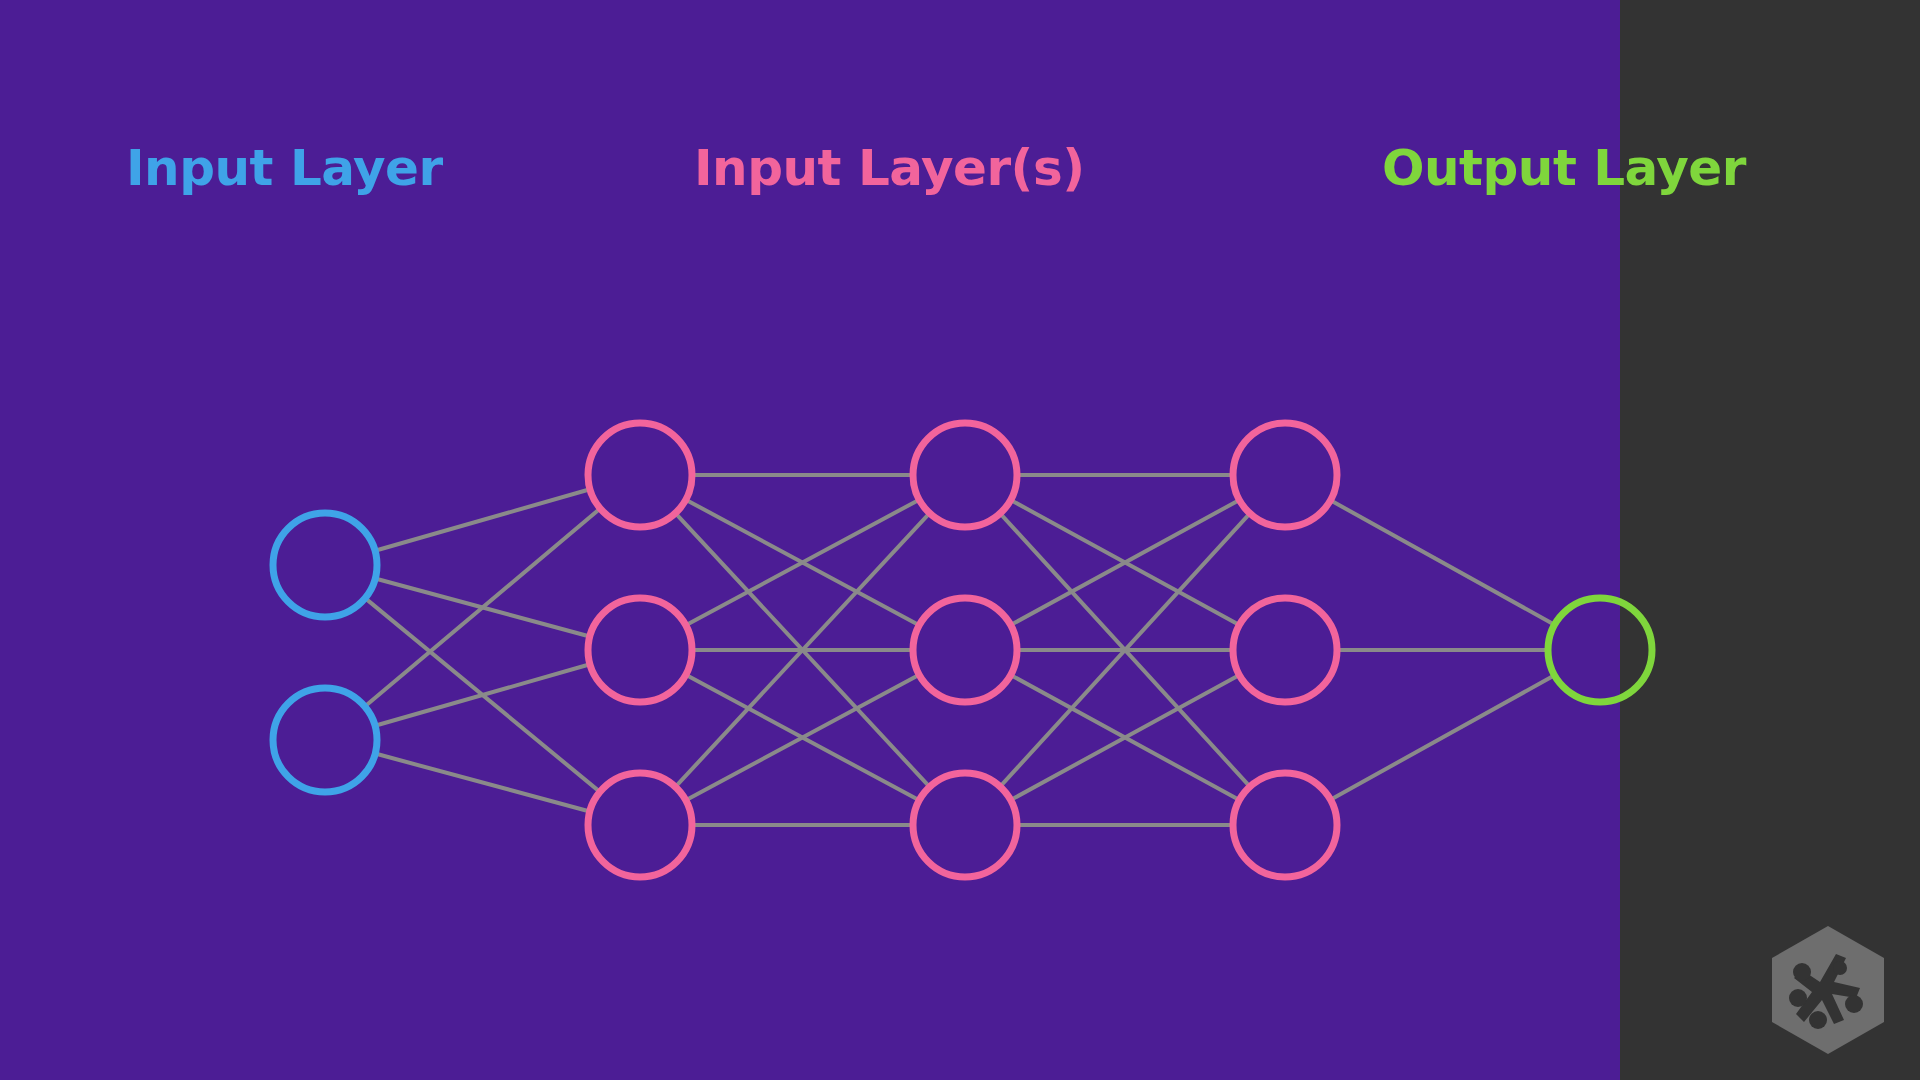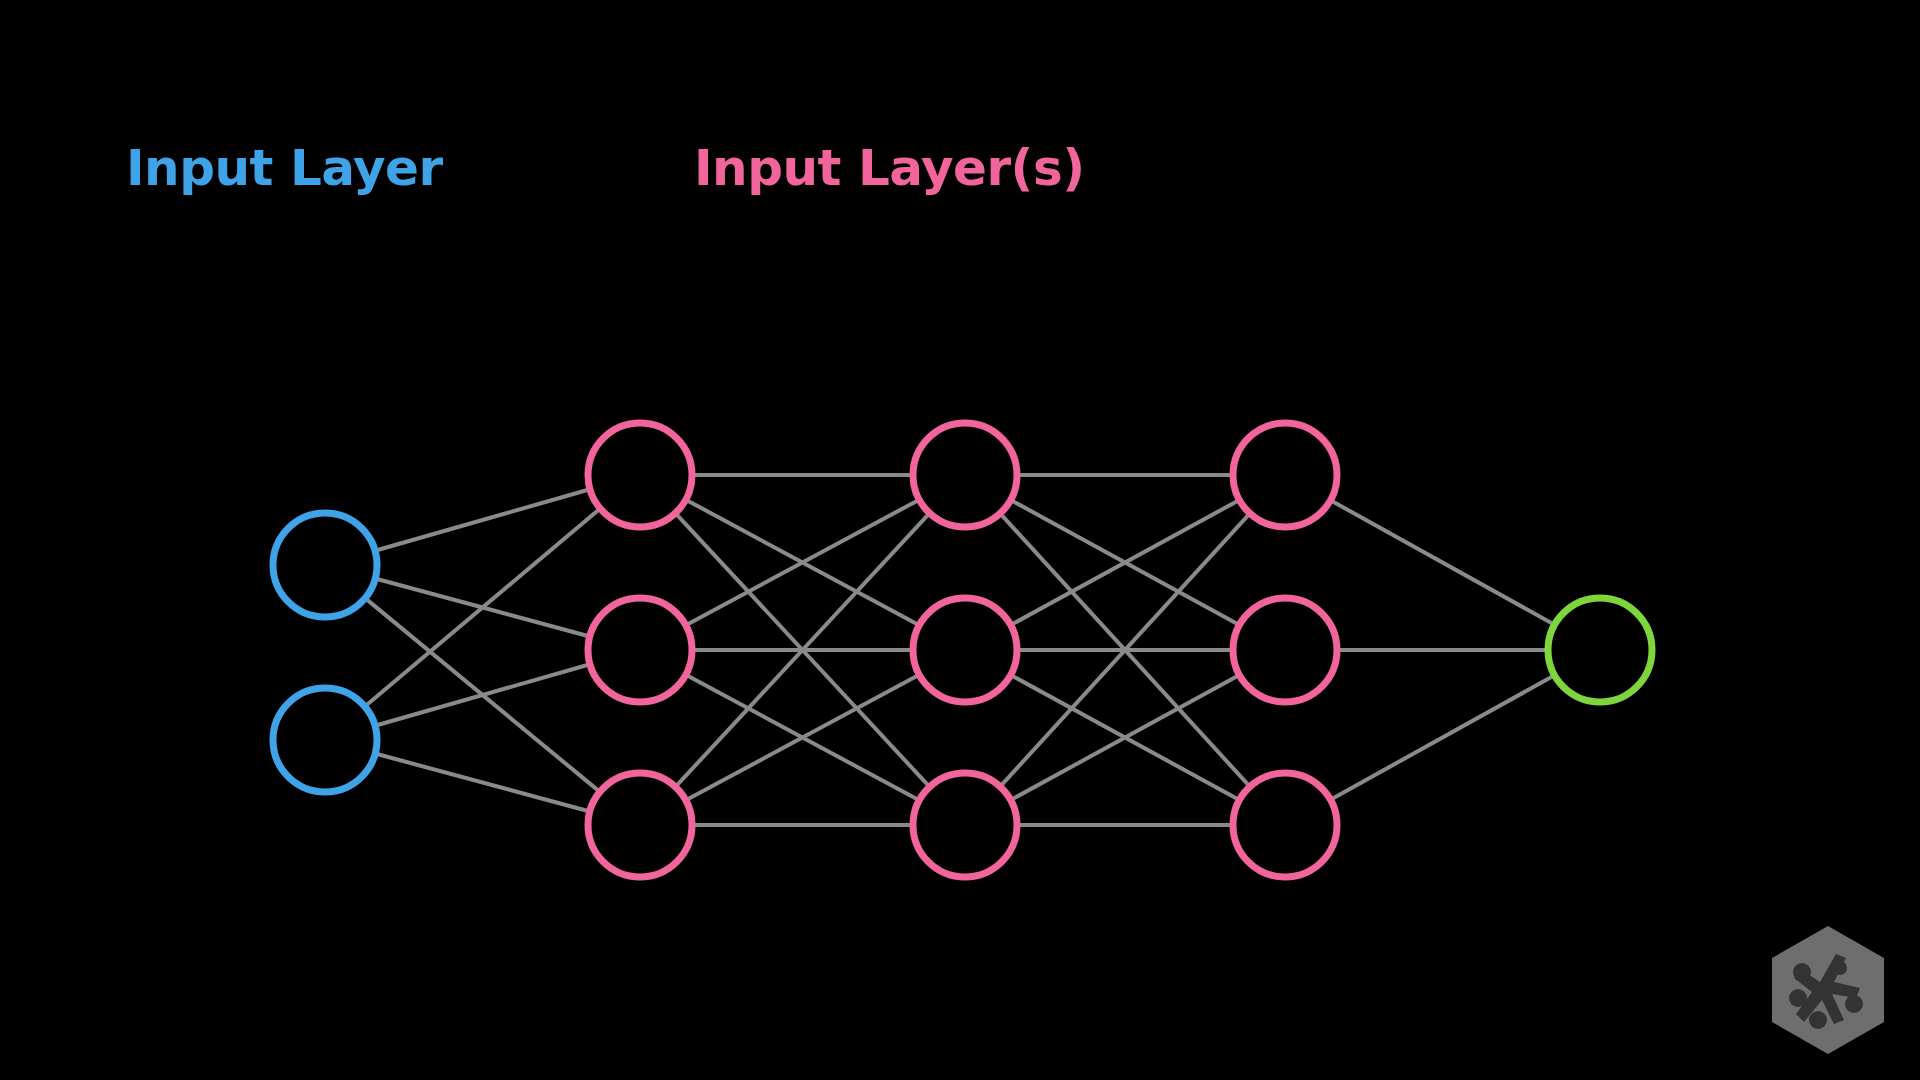--- a/index.html
+++ b/index.html
@@ -10,23 +10,23 @@
   body {
     width: 1920px;
     height: 1080px;
     overflow: hidden;
     font-family: "DejaVu Sans", sans-serif;
     position: relative;
   }
   #stage {
     position: absolute;
     left: 0; top: 0;
-    width: 1920px;
+    width: 1620px;
     height: 1080px;
-    background: #000000;
+    background: #4c1d95;
   }
   .layer-label {
     position: absolute;
     font-family: "DejaVu Sans", sans-serif;
     font-weight: bold;
     font-size: 50px;
     letter-spacing: -0.5px;
     white-space: nowrap;
     line-height: 1;
   }
@@ -64,20 +64,21 @@
 </style>
 </head>
 <body>
 
 <div id="stage">
 
   <div class="layer-label" id="label-input">Input Layer</div>
 
   <div class="layer-label" id="label-hidden">Input Layer(s)</div>
 
+  <div class="layer-label" id="label-output">Output Layer</div>
 
   <svg id="net-svg" viewBox="0 0 1920 1080">
     <g id="edges-group">
         <line x1="374.9992452773228" y1="550.7145013493364" x2="590.0007547226772" y2="489.28549865066367" class="edge" stroke="#8a8a8a" stroke-width="4"></line>
         <line x1="375.20431716216365" y1="578.5471966945521" x2="589.7956828378364" y2="636.4528033054479" class="edge" stroke="#8a8a8a" stroke-width="4"></line>
         <line x1="365.10359730011027" y1="598.1013818985037" x2="599.8964026998898" y2="791.8986181014963" class="edge" stroke="#8a8a8a" stroke-width="4"></line>
         <line x1="364.79175654646093" y1="706.5243952863107" x2="600.208243453539" y2="508.4756047136894" class="edge" stroke="#8a8a8a" stroke-width="4"></line>
         <line x1="374.9992452773228" y1="725.7145013493364" x2="590.0007547226772" y2="664.2854986506636" class="edge" stroke="#8a8a8a" stroke-width="4"></line>
         <line x1="375.20431716216365" y1="753.5471966945521" x2="589.7956828378364" y2="811.4528033054479" class="edge" stroke="#8a8a8a" stroke-width="4"></line>
         <line x1="692" y1="475" x2="913" y2="475" class="edge" stroke="#8a8a8a" stroke-width="4"></line>

